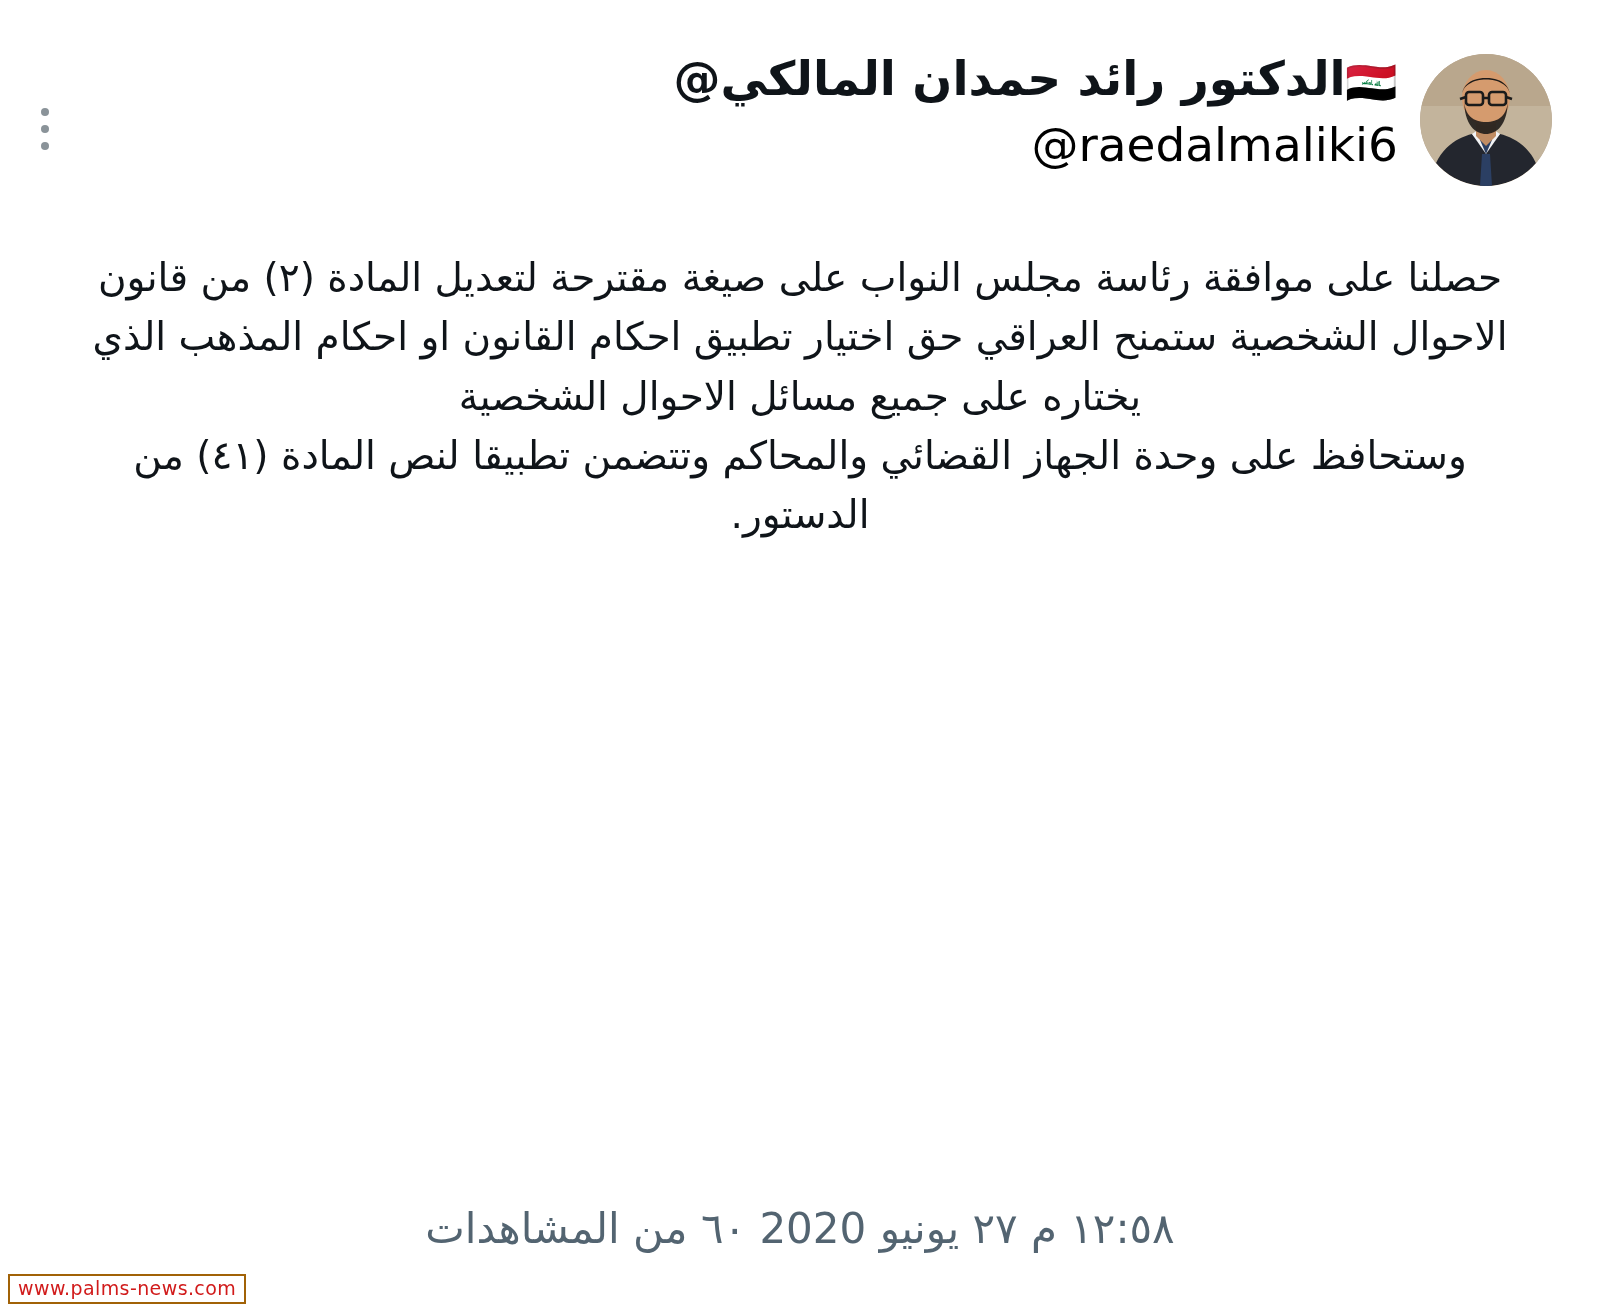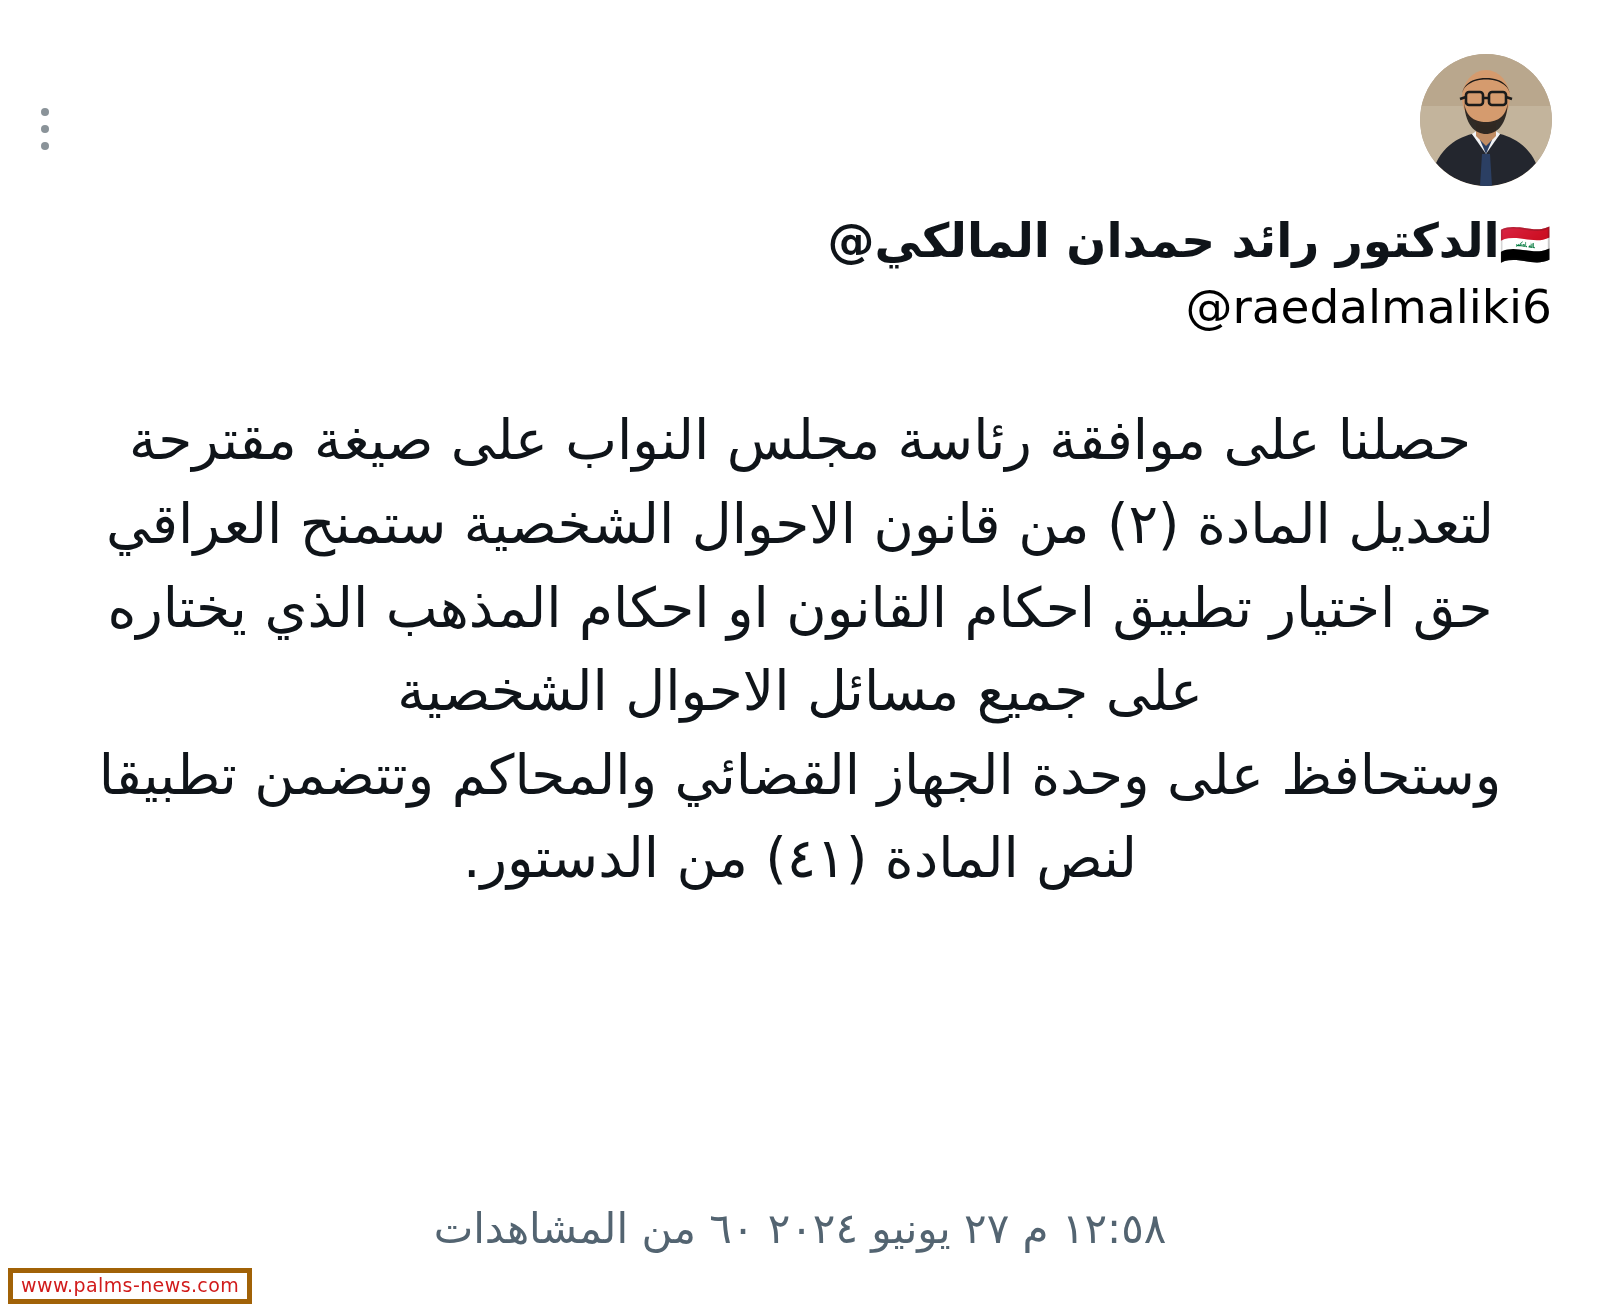--- a/index.html
+++ b/index.html
@@ -21,21 +21,21 @@
     width: 1600px;
     height: 1310px;
     background: #ffffff;
     box-sizing: border-box;
     padding: 46px 34px 0 34px;
   }
 
   
   .tweet-header {
     display: flex;
-    flex-direction: column;
+    flex-direction: row;
     align-items: flex-start;
     justify-content: flex-start;
     gap: 22px;
     padding-right: 14px;
   }
 
   .avatar {
     flex: 0 0 auto;
     width: 132px;
     height: 132px;
@@ -94,21 +94,21 @@
     height: 8px;
     border-radius: 50%;
     background: #8a9399;
   }
 
   
   .tweet-body {
     margin-top: 62px;
     direction: rtl;
     text-align: center;
-    font-size: 55px;
+    font-size: 39px;
     line-height: 1.52;
     font-weight: 400;
     color: #0f1419;
     padding: 0 52px;
     white-space: pre-wrap;
     word-break: normal;
   }
 
   
   .tweet-footer {
@@ -123,21 +123,21 @@
     color: #536471;
     padding: 0 40px;
   }
 
   
   .watermark {
     position: absolute;
     bottom: 6px;
     left: 8px;
     background: #ffffff;
-    border: 5px solid #a16207;
+    border: 2px solid #a16207;
     color: #d11b1b;
     font-family: "DejaVu Sans", "Liberation Sans", sans-serif;
     font-size: 19px;
     letter-spacing: 0.4px;
     padding: 2px 8px 3px 8px;
     direction: ltr;
     line-height: 1.1;
   }
 </style>
 </head>
@@ -193,17 +193,17 @@
     <div class="name-block">
       <div class="display-name"><span class="flag">🇮🇶</span><span>الدكتور رائد حمدان المالكي@</span></div>
       <div class="handle">@raedalmaliki6</div>
     </div>
 
   </div>
 
   <div class="tweet-body">حصلنا على موافقة رئاسة مجلس النواب على صيغة مقترحة لتعديل المادة (٢) من قانون الاحوال الشخصية ستمنح العراقي حق اختيار تطبيق احكام القانون او احكام المذهب الذي يختاره على جميع مسائل الاحوال الشخصية
 وستحافظ على وحدة الجهاز القضائي والمحاكم وتتضمن تطبيقا لنص المادة (٤١) من الدستور.</div>
 
-  <div class="tweet-footer">١٢:٥٨ م ٢٧ يونيو ٢٠٢٤ ٦٠ من المشاهدات</div>
+  <div class="tweet-footer">١٢:٥٨ م ٢٧ يونيو 2020 ٦٠ من المشاهدات</div>
 
   <div class="watermark">www.palms-news.com</div>
 
 </div>
 
 </body></html>

